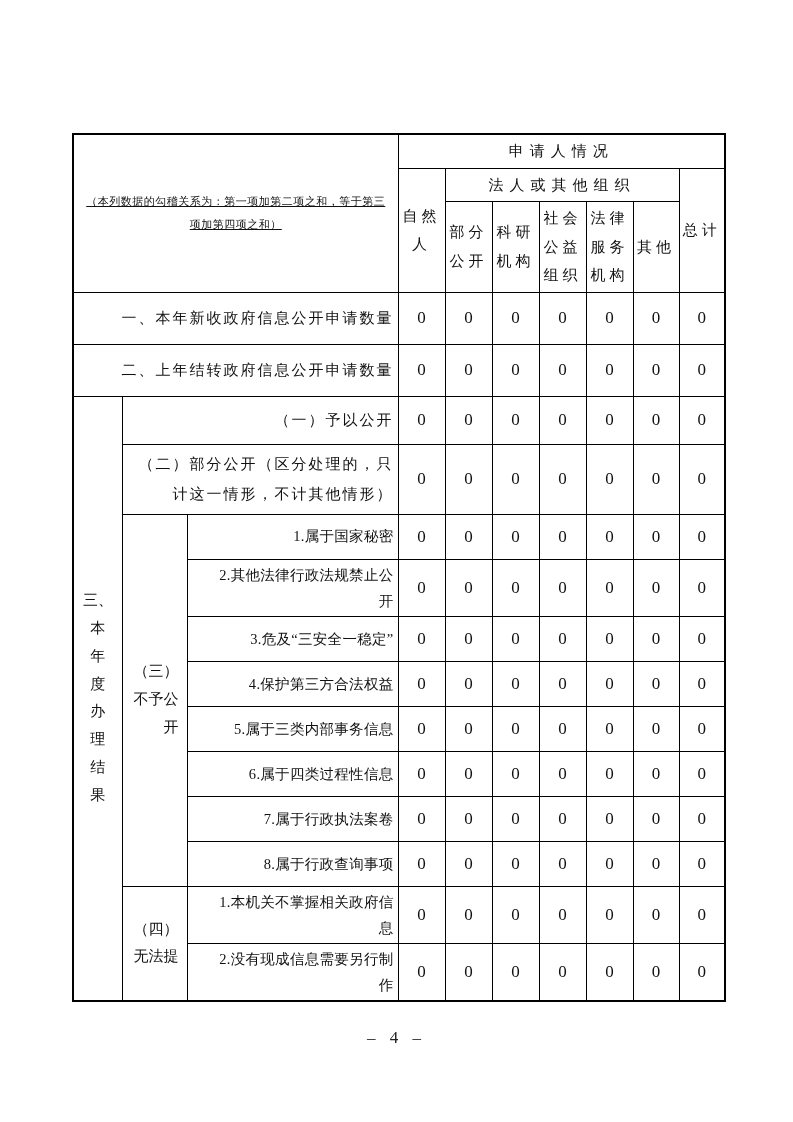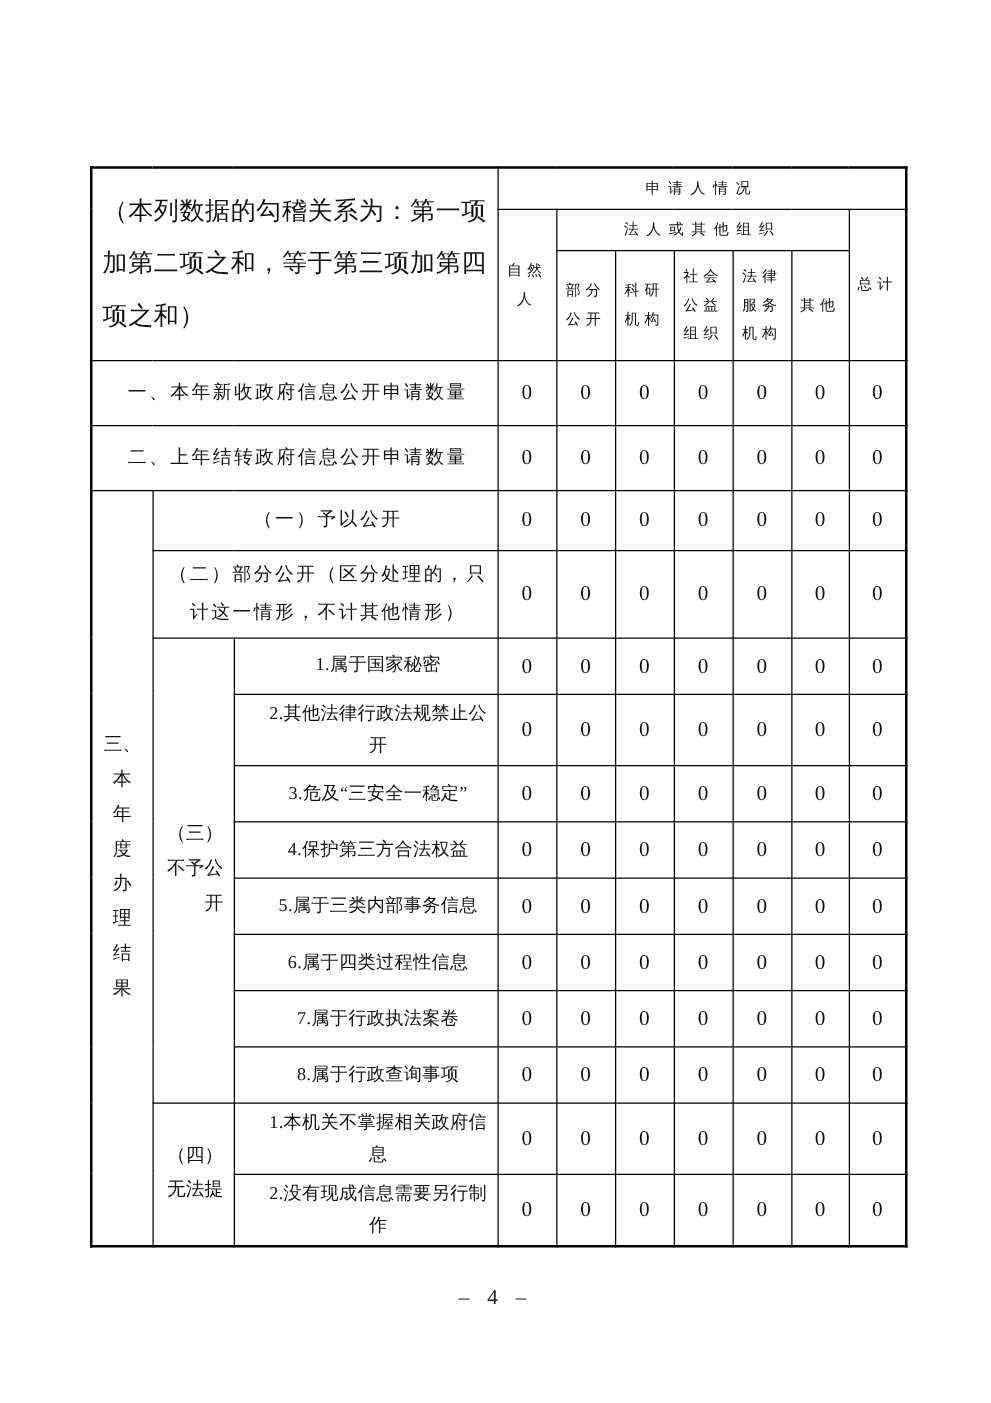--- a/index.html
+++ b/index.html
@@ -30,36 +30,37 @@
   
   tr.rh1 { height: 33px; }
   tr.rh2 { height: 33px; }
   tr.rh3 { height: 88px; }
   tr.rb  { height: 52px; }
   tr.rg  { height: 48px; }
   tr.rp  { height: 70px; }
   tr.ri  { height: 45px; }
 
   .note-cell {
-    text-align: left;
+    text-align: center;
     padding: 4px 8px;
-    font-size: 20px;
+    font-size: 11px;
     line-height: 2.1;
     letter-spacing: 0.5px;
+    text-decoration: underline;
   }
   .hc {
     text-align: center;
-    font-size: 12px;
+    font-size: 15px;
     line-height: 1.9;
     letter-spacing: 4px;
     padding: 2px 1px;
   }
   .hc.wide { letter-spacing: 6px; }
   .label {
-    text-align: center;
+    text-align: right;
     font-size: 15px;
     padding: 2px 4px 2px 9px;
     letter-spacing: 2px;
     line-height: 2.0;
   }
   .label.item {
     font-size: 14.5px;
     letter-spacing: 0.3px;
     padding-left: 24px;
     line-height: 1.8;

